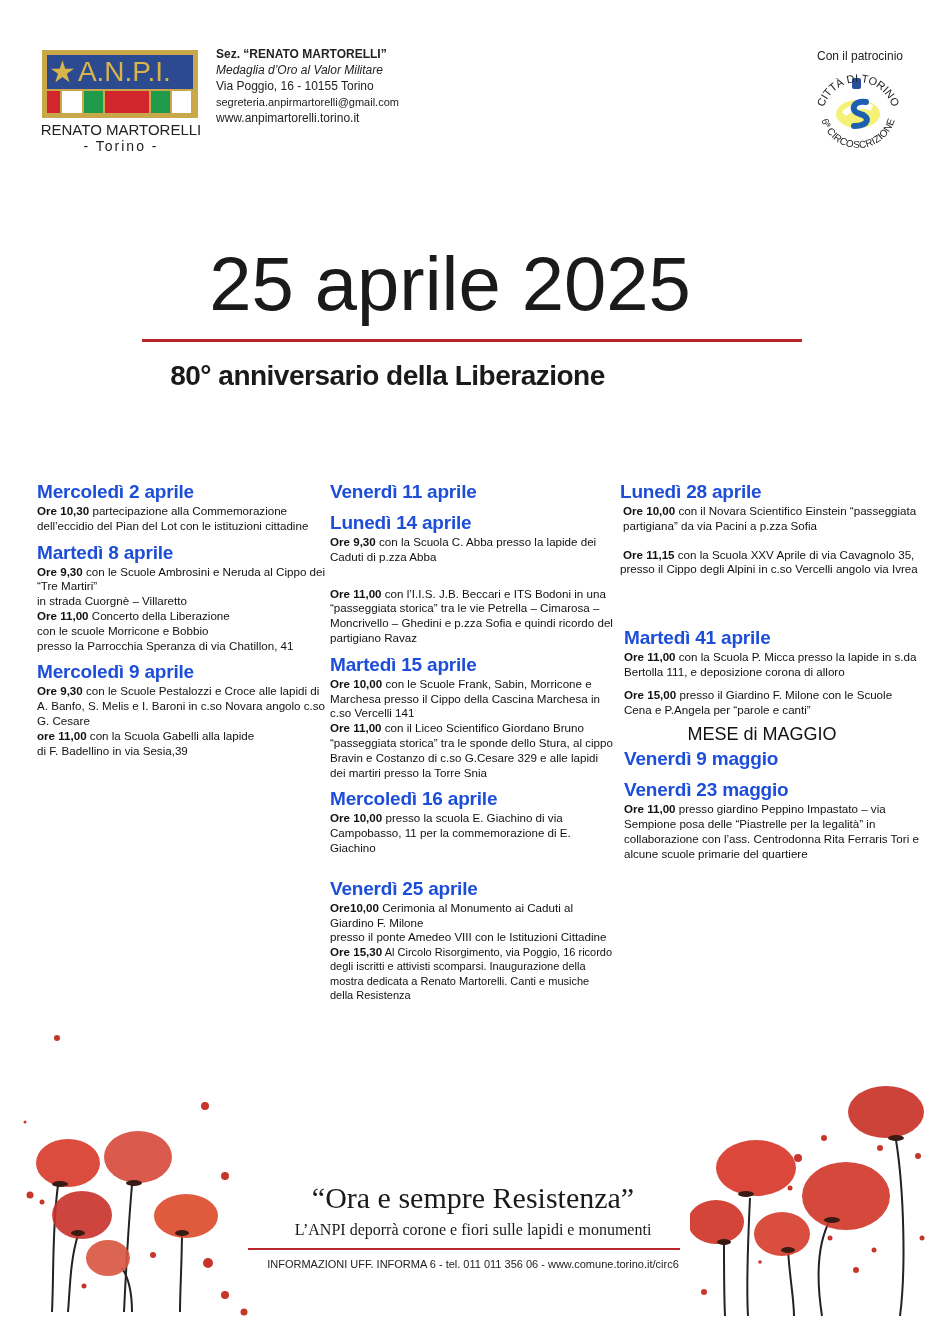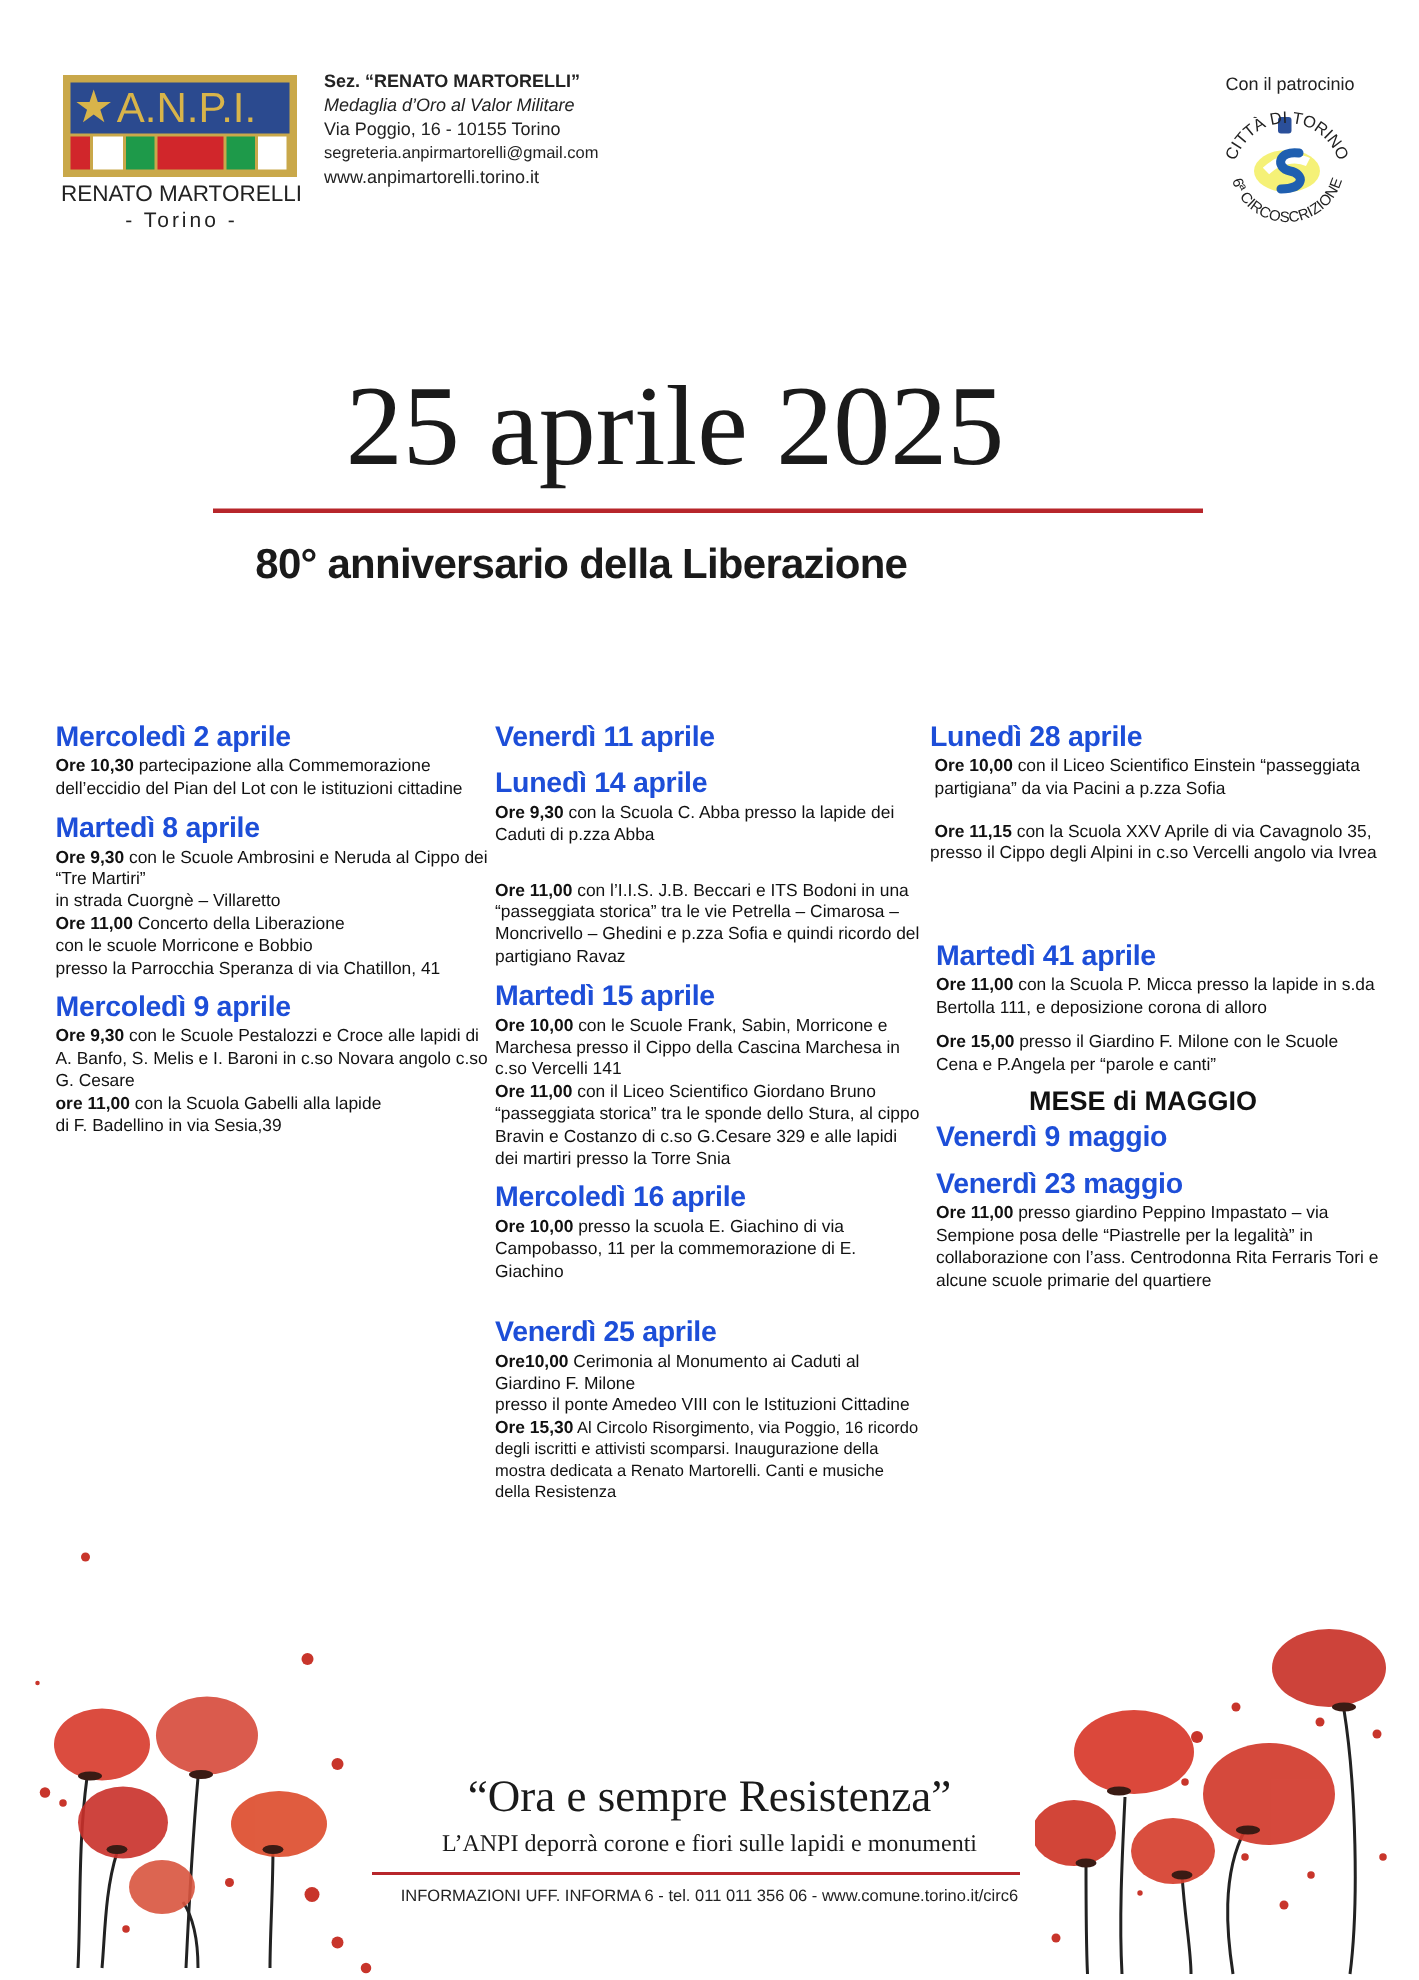--- a/index.html
+++ b/index.html
@@ -21,34 +21,34 @@
 
     .section-info { left: 216px; top: 46px; font-size: 12px; line-height: 16px; color: #222; }
     .section-info .name { font-weight: bold; font-size: 12px; }
     .section-info .medal { font-style: italic; }
     .section-info .email { font-size: 11px; }
 
     .patronage { left: 800px; top: 49px; width: 120px; text-align: center; font-size: 12px; color: #222; }
     .torino-logo { left: 808px; top: 70px; width: 100px; height: 82px; }
 
     .main-title { left: 0; width: 900px; top: 236px; text-align: center;
-                  font-family: Liberation Serif, serif; font-size: 76px; line-height: 96px; color: #1a1a1a; }
+                  font-family: Liberation Sans, sans-serif; font-size: 76px; line-height: 96px; color: #1a1a1a; }
     .title-rule { left: 142px; top: 339px; width: 660px; height: 3px; background: #b7262b; }
     .subtitle { left: 0; width: 775px; top: 356px; text-align: center; font-weight: bold;
                 font-size: 28px; line-height: 40px; color: #1a1a1a; letter-spacing: -0.5px; }
 
     .col { position: absolute; font-size: 11.6px; line-height: 14.8px; color: #111; }
     .col .day { color: #1d4ed8; font-weight: bold; font-size: 19px; line-height: 22px; margin: 0 0 1px 0; letter-spacing: -0.2px; }
     .col .ev { margin: 0; }
     .col .ev b { font-weight: bold; }
     .col .gap { height: 8px; }
     .col1 { left: 37px; top: 481px; width: 290px; }
     .col2 { left: 330px; top: 481px; width: 285px; }
     .col3 { left: 620px; top: 481px; width: 300px; }
-    .month-head { font-weight: bold; font-size: 18px; text-align: center; color: #111; margin: 10px 0 6px -20px; }
+    .month-head { font-weight: normal; font-size: 18px; text-align: center; color: #111; margin: 10px 0 6px -20px; }
 
     .motto { left: 0; width: 946px; top: 1180px; text-align: center; font-family: "Liberation Serif", serif;
              font-size: 30px; line-height: 36px; color: #1a1a1a; }
     .motto-sub { left: 0; width: 946px; top: 1220px; text-align: center; font-family: "Liberation Serif", serif;
                  font-size: 16px; line-height: 20px; color: #1a1a1a; }
     .footer-rule { left: 248px; top: 1248px; width: 432px; height: 2px; background: #b7262b; }
     .footer-info { left: 0; width: 946px; top: 1258px; text-align: center; font-size: 11px; color: #222; }
 
     .poppies-left { left: 0; top: 1020px; width: 260px; height: 300px; }
     .poppies-right { left: 690px; top: 1070px; width: 256px; height: 250px; }
@@ -137,21 +137,21 @@
   <p class="ev"><b>Ore 10,00</b><span> presso la scuola E. Giachino di via Campobasso, 11 per la commemorazione di E. Giachino</span></p>
   <div style="height:22px"></div>
   <div class="day">Venerdì 25 aprile</div>
   <p class="ev" style="white-space:pre-line"><b>Ore10,00</b><span> Cerimonia al Monumento ai Caduti al Giardino F. Milone
 presso il ponte Amedeo VIII con le Istituzioni Cittadine</span></p>
   <p class="ev" style="font-size:11px;line-height:14.2px"><b style="font-size:11.6px">Ore 15,30</b><span> Al Circolo Risorgimento, via Poggio, 16 ricordo degli iscritti e attivisti scomparsi. Inaugurazione della mostra dedicata a Renato Martorelli. Canti e musiche della Resistenza</span></p>
 </div>
 
 <div class="col col3">
   <div class="day">Lunedì 28 aprile</div>
-  <p class="ev" style="padding-left:3px"><b>Ore 10,00</b><span> con il Liceo Scientifico Einstein “passeggiata partigiana” da via Pacini a p.zza Sofia</span></p>
+  <p class="ev" style="padding-left:3px"><b>Ore 10,00</b><span> con il Novara Scientifico Einstein “passeggiata partigiana” da via Pacini a p.zza Sofia</span></p>
   <div style="height:14px"></div>
   <p class="ev" style="text-indent:3px"><b>Ore 11,15</b><span> con la Scuola XXV Aprile di via Cavagnolo 35, presso il Cippo degli Alpini in c.so Vercelli angolo via Ivrea</span></p>
   <div style="height:50px"></div>
   <div style="padding-left:4px">
     <div class="day">Martedì 41 aprile</div>
     <p class="ev"><b>Ore 11,00</b><span> con la Scuola P. Micca presso la lapide in s.da Bertolla 111, e deposizione corona di alloro</span></p>
     <div style="height:8px"></div>
     <p class="ev"><b>Ore 15,00</b><span> presso il Giardino F. Milone con le Scuole Cena e P.Angela per “parole e canti”</span></p>
     <div class="month-head">MESE di MAGGIO</div>
     <div class="day">Venerdì 9 maggio</div>

